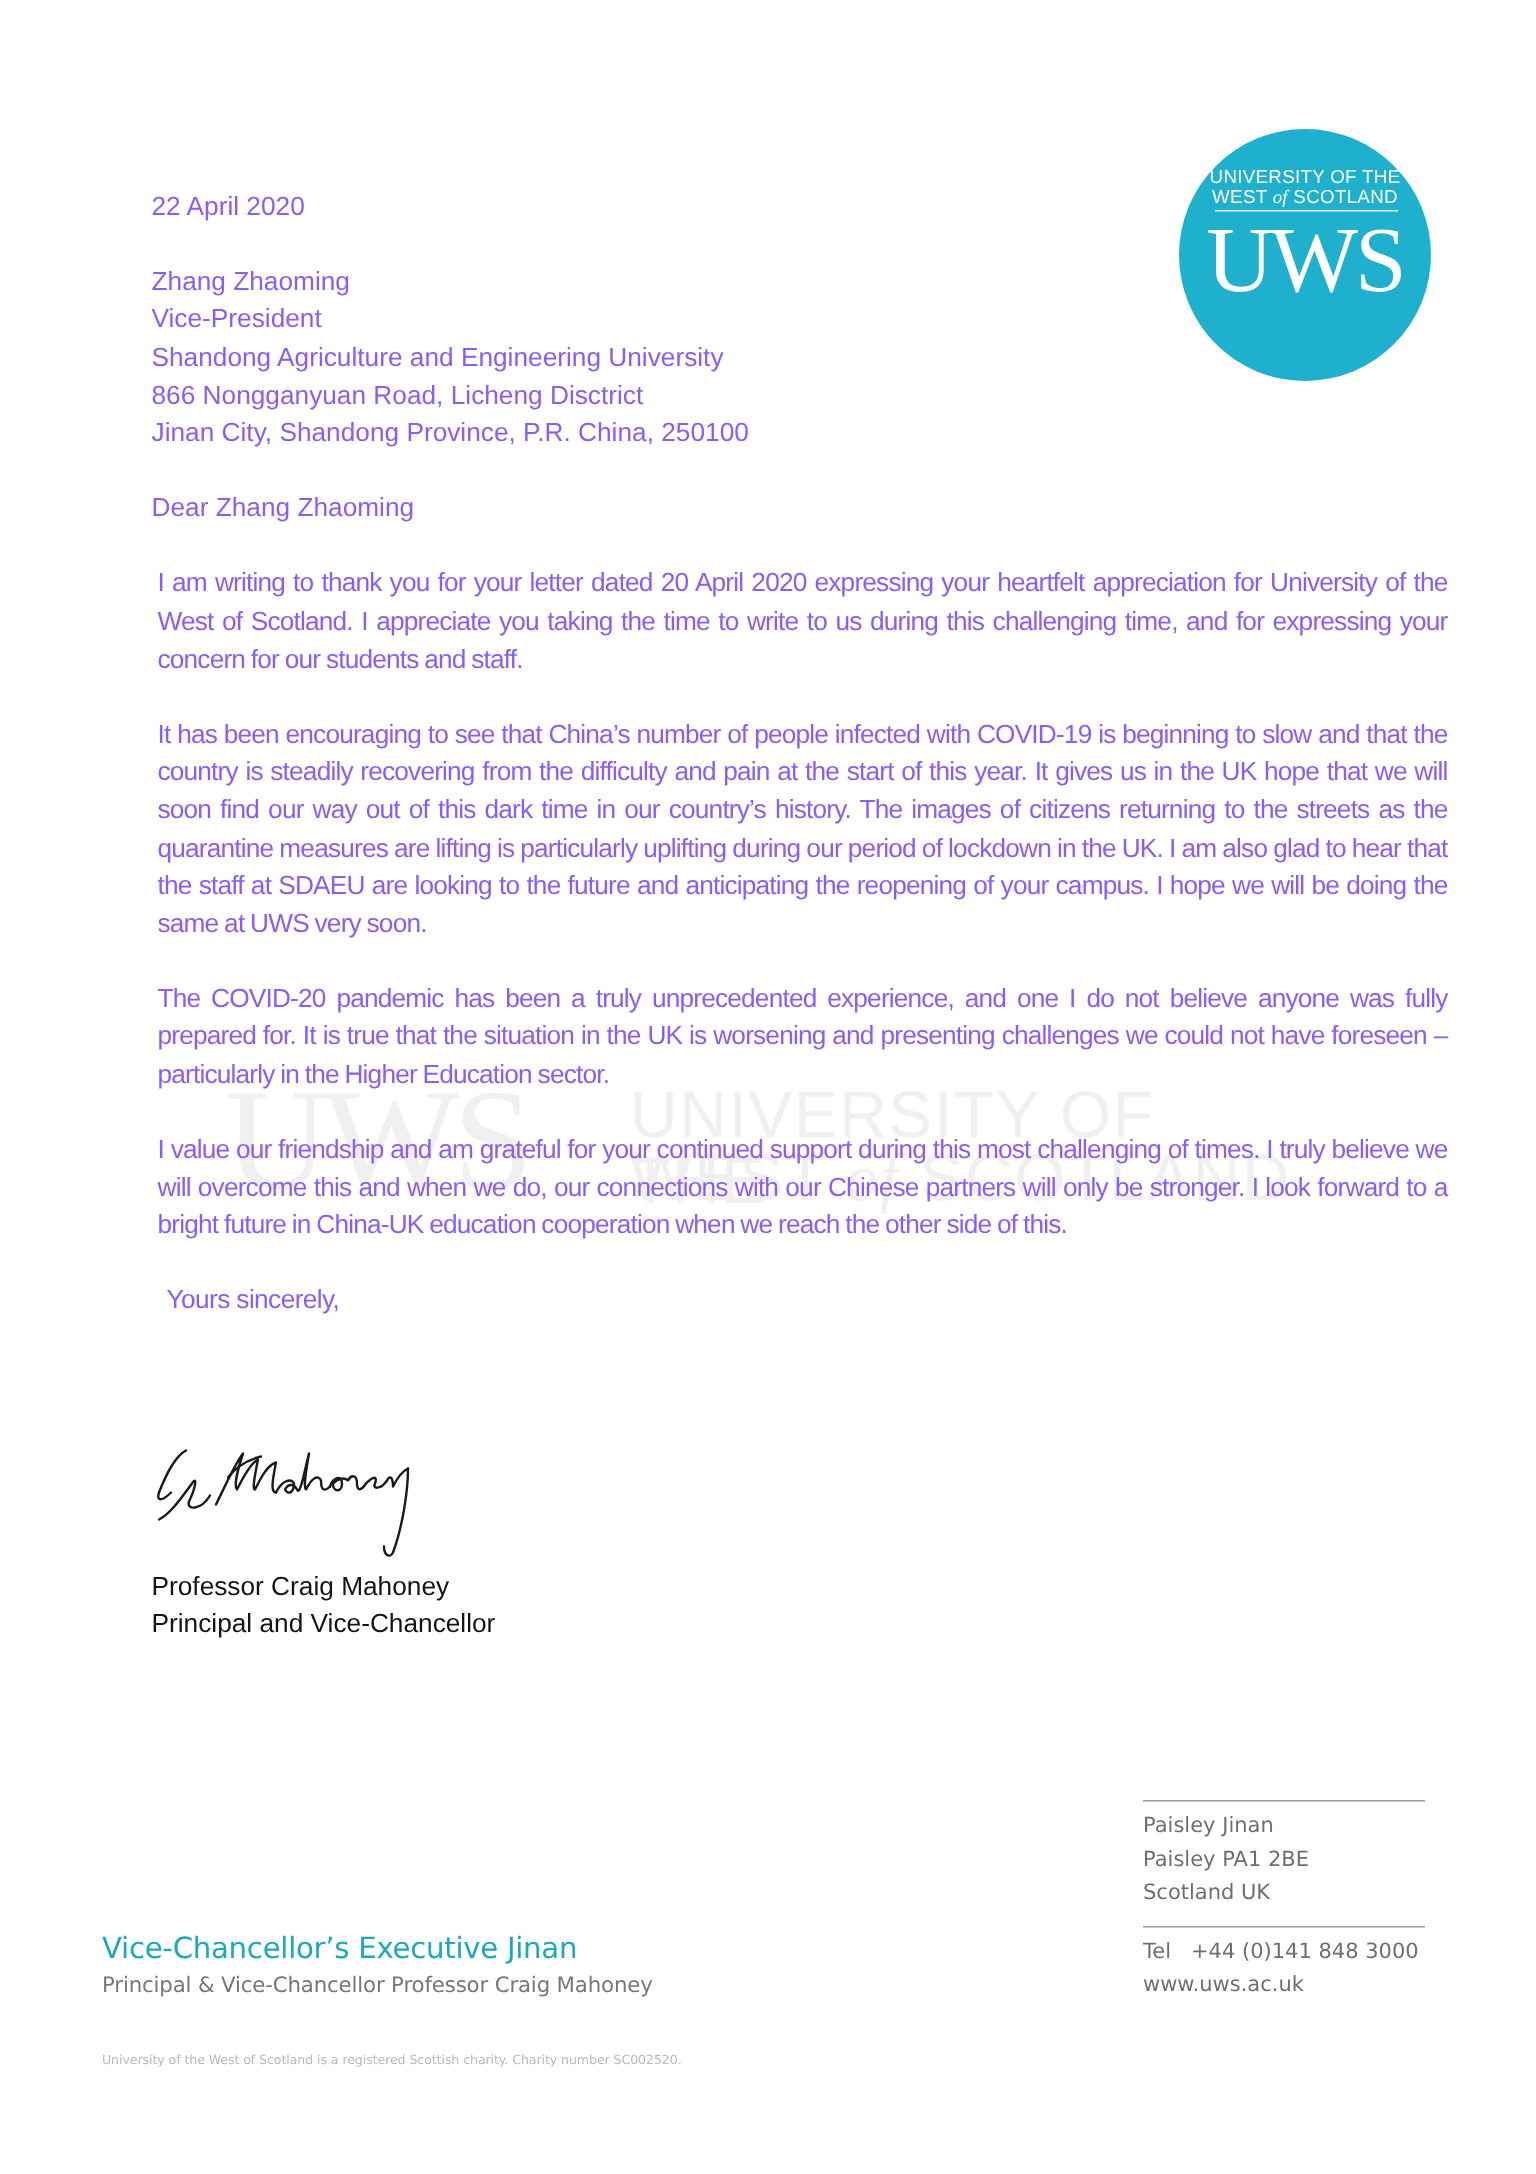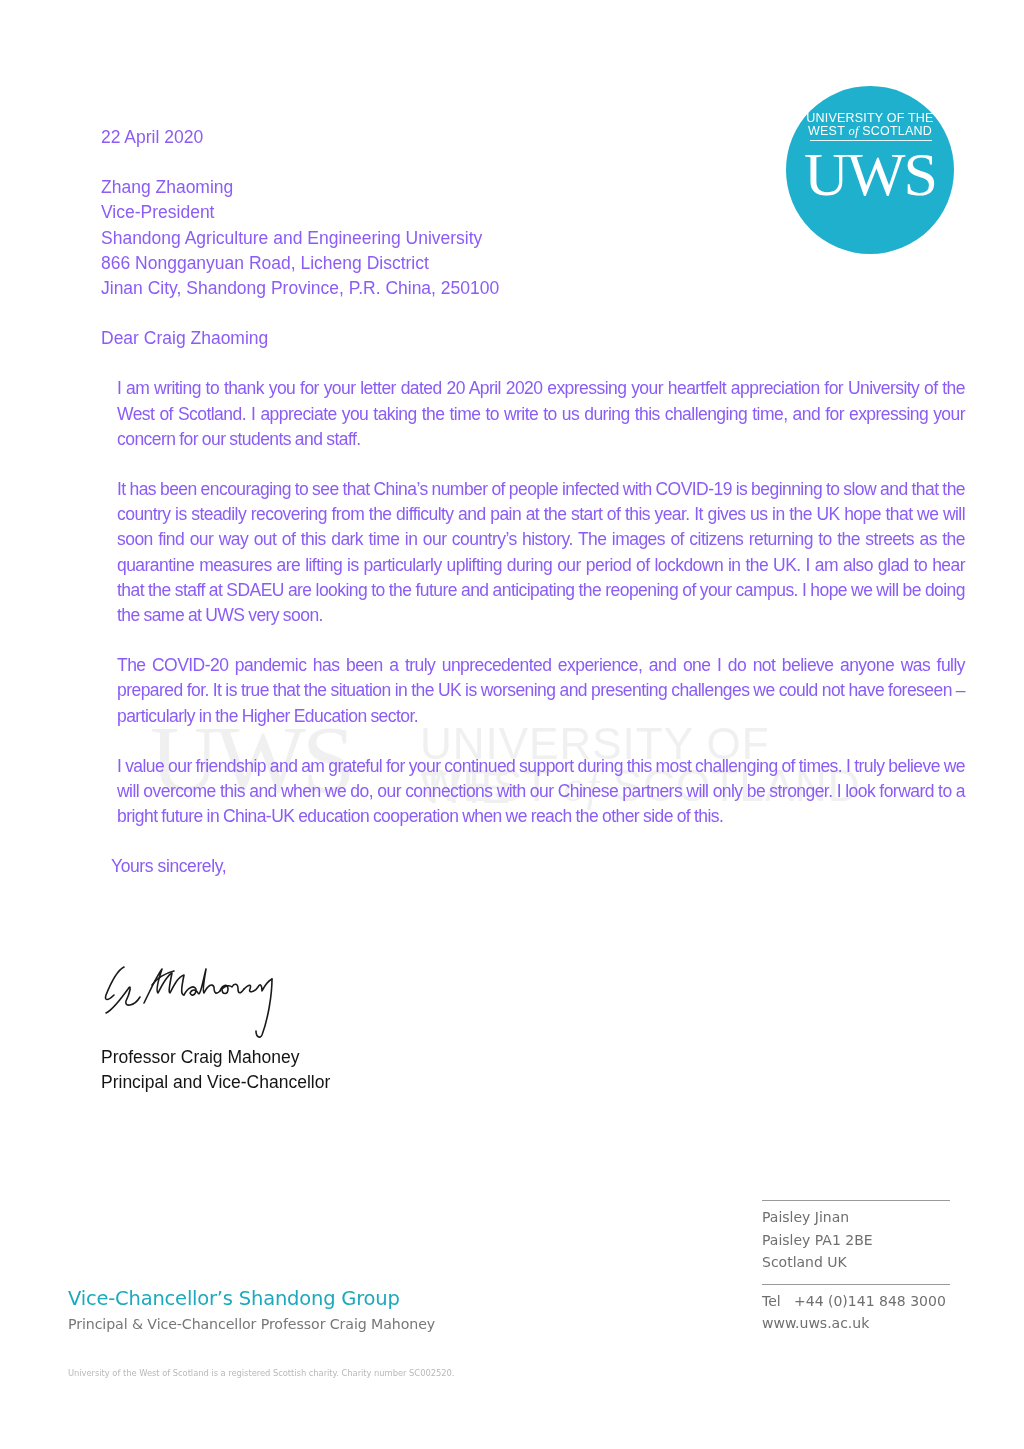--- a/index.html
+++ b/index.html
@@ -72,21 +72,21 @@
       font-family: "Liberation Sans", sans-serif;
       font-size: 17.5px;
       line-height: 25.2px;
       color: #8b5cf6;
     }
     .date { margin: 0 0 25px 0; }
     .address p { margin: 0; }
     .address { margin-bottom: 25px; }
     .salutation { margin: 0 0 25px 0; }
     .para {
-      margin: 0 0 25px 16px;
+      margin: 0 0 25px 4px;
       text-align: justify;
       font-family: "Liberation Sans", sans-serif;
       font-size: 17.5px;
       letter-spacing: -0.55px;
       word-spacing: -0.5px;
     }
     .closing {
       margin: 0;
       padding-left: 10px;
       letter-spacing: -0.4px;
@@ -215,21 +215,21 @@
     <p class="date">22 April 2020</p>
 
     <div class="address">
       <p>Zhang Zhaoming</p>
       <p>Vice-President</p>
       <p>Shandong Agriculture and Engineering University</p>
       <p>866 Nongganyuan Road, Licheng Disctrict</p>
       <p>Jinan City, Shandong Province, P.R. China, 250100</p>
     </div>
 
-    <p class="salutation">Dear Craig Zhaoming</p>
+    <p class="salutation">Dear Zhang Zhaoming</p>
 
     <p class="para">I am writing to thank you for your letter dated 20 April 2020 expressing your heartfelt appreciation for University of the West of Scotland. I appreciate you taking the time to write to us during this challenging time, and for expressing your concern for our students and staff.</p>
     <p class="para">It has been encouraging to see that China’s number of people infected with COVID-19 is beginning to slow and that the country is steadily recovering from the difficulty and pain at the start of this year. It gives us in the UK hope that we will soon find our way out of this dark time in our country’s history. The images of citizens returning to the streets as the quarantine measures are lifting is particularly uplifting during our period of lockdown in the UK. I am also glad to hear that the staff at SDAEU are looking to the future and anticipating the reopening of your campus. I hope we will be doing the same at UWS very soon.</p>
     <p class="para">The COVID-20 pandemic has been a truly unprecedented experience, and one I do not believe anyone was fully prepared for. It is true that the situation in the UK is worsening and presenting challenges we could not have foreseen – particularly in the Higher Education sector.</p>
     <p class="para">I value our friendship and am grateful for your continued support during this most challenging of times. I truly believe we will overcome this and when we do, our connections with our Chinese partners will only be stronger. I look forward to a bright future in China-UK education cooperation when we reach the other side of this.</p>
 
     <p class="closing">Yours sincerely,</p>
   </div>
 
   <svg class="signature" viewBox="0 0 210 90">
@@ -261,18 +261,18 @@
       <p>Scotland UK</p>
     </div>
     <div class="footer-rule"></div>
     <div class="contact-block">
       <p><span class="tel-label">Tel</span><span>+44 (0)141 848 3000</span></p>
       <p>www.uws.ac.uk</p>
     </div>
   </div>
 
   <div class="footer-group">
-    <p class="group-title">Vice-Chancellor’s Shandong Group</p>
+    <p class="group-title">Vice-Chancellor’s Executive Jinan</p>
     <p class="group-subtitle">Principal &amp; Vice-Chancellor Professor Craig Mahoney</p>
   </div>
 
   <div class="charity">University of the West of Scotland is a registered Scottish charity. Charity number SC002520.</div>
 </div>
 
 </body></html>

